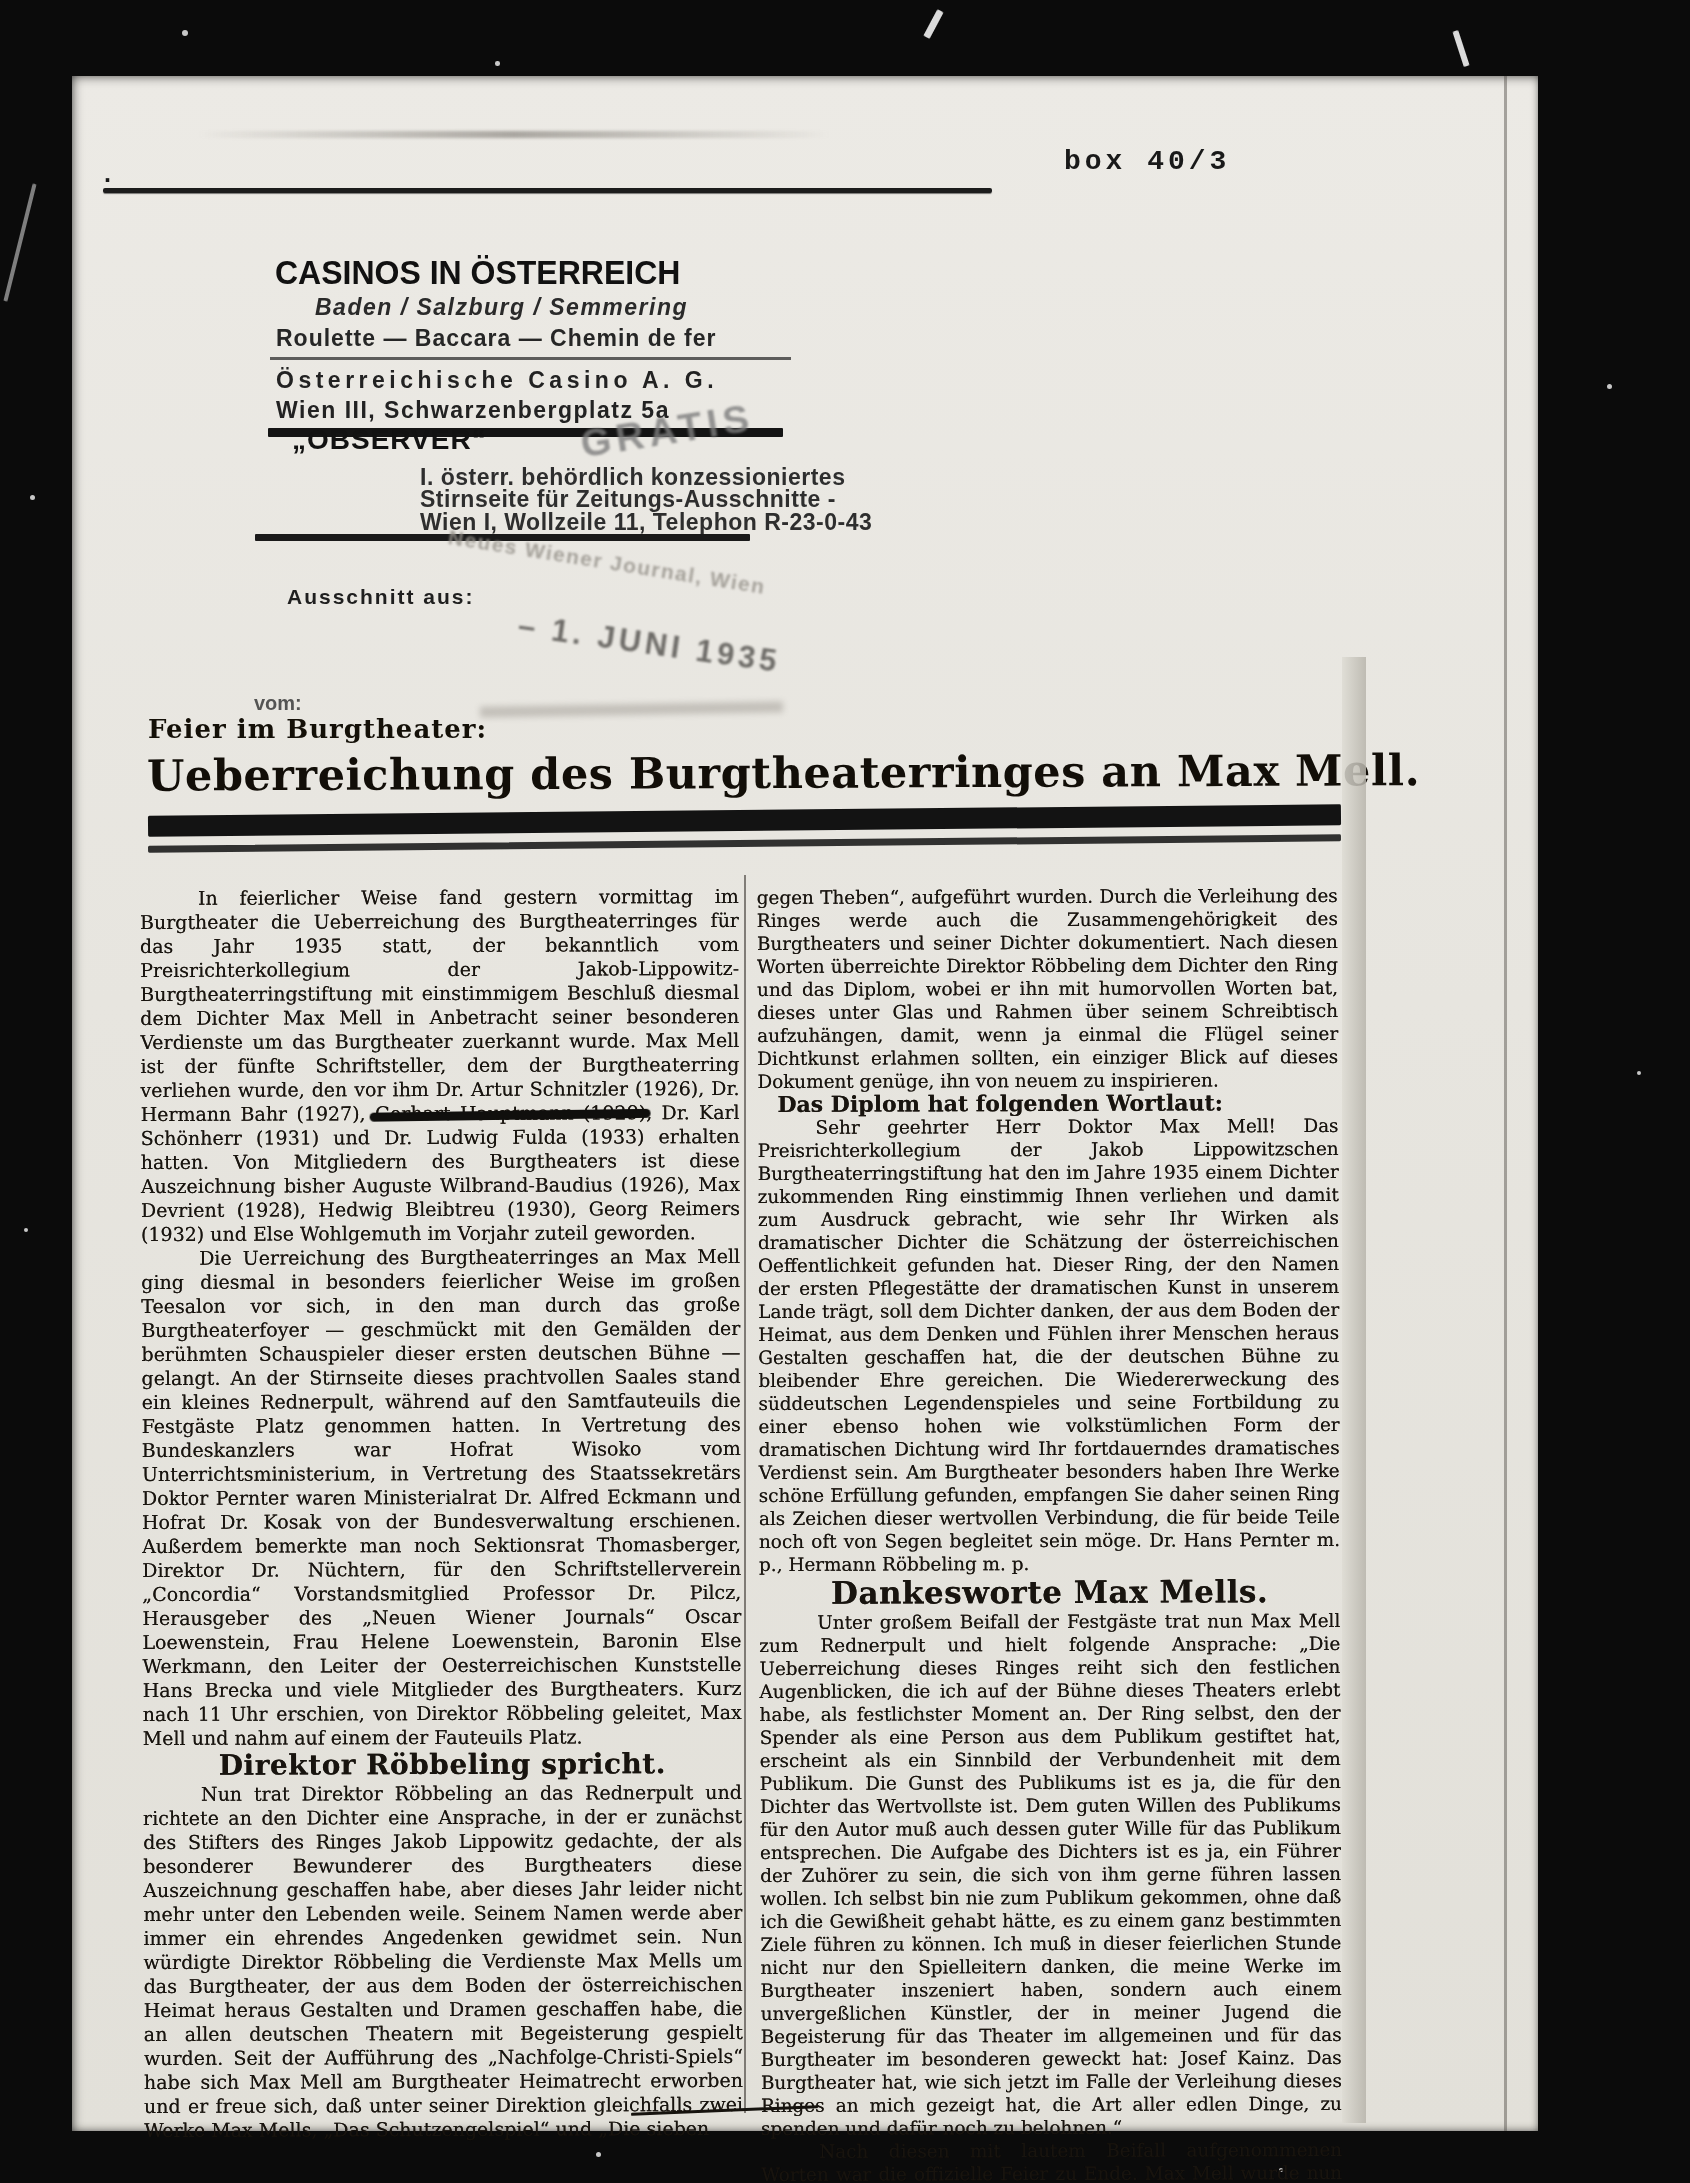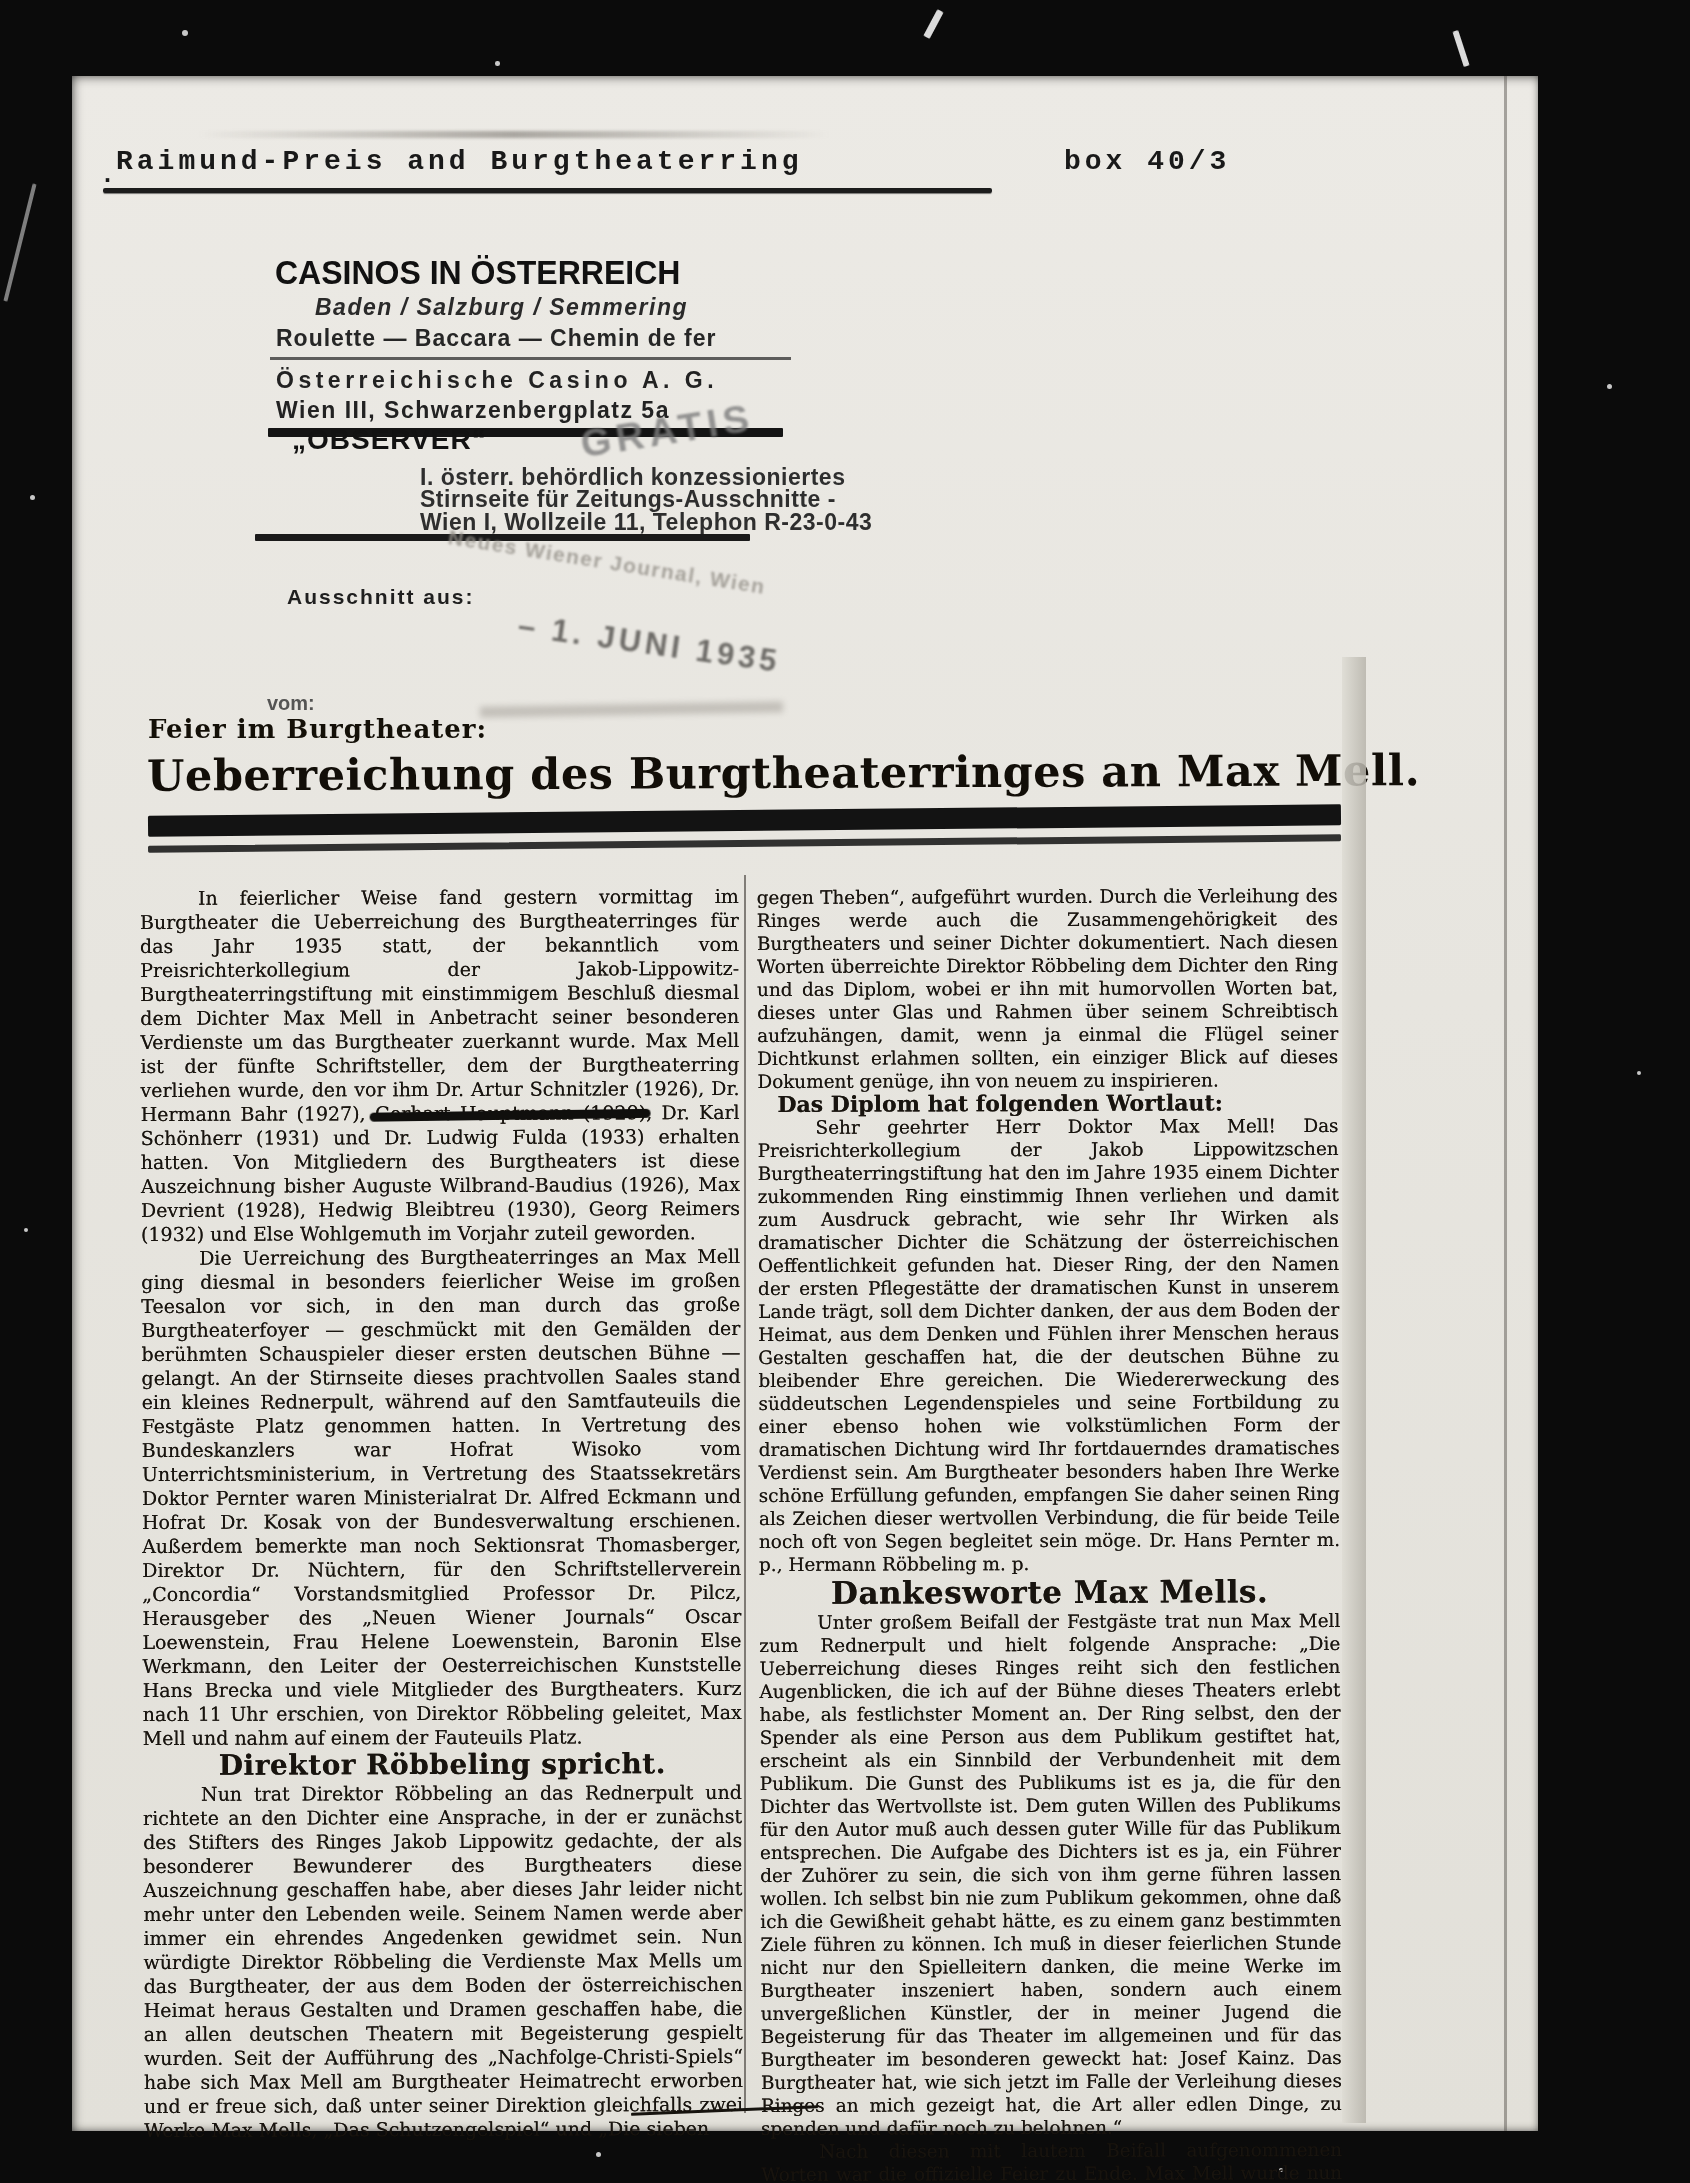--- a/index.html
+++ b/index.html
@@ -49,21 +49,21 @@
   .obs-line{position:absolute;left:348px;font-size:23px;font-weight:bold;color:#2e2e2e;letter-spacing:0.5px;}
   .obs-l1{top:388px;} .obs-l2{top:410px;} .obs-l3{top:433px;}
   .observer-bottom-rule{position:absolute;left:183px;top:458px;width:495px;height:6.6px;background:#1a1a1a;border-radius:1px;filter:blur(0.2px);}
 
   
   .ausschnitt-label{position:absolute;left:215px;top:509px;font-size:21px;font-weight:bold;color:#1f1f1f;letter-spacing:2px;}
   .journal-stamp{position:absolute;left:374px;top:479px;width:384px;font-size:21px;font-weight:bold;
         color:#9a968f;transform:rotate(9deg);filter:blur(1.3px);letter-spacing:1.5px;opacity:.85;}
   .date-stamp{position:absolute;left:445px;top:550px;font-size:31px;font-weight:bold;color:#6e6c68;
         transform:rotate(8deg);filter:blur(0.8px);letter-spacing:4px;}
-  .vom-label{position:absolute;left:182px;top:616px;font-size:20px;font-weight:bold;color:#3b3b3b;opacity:.85;margin-left:13px;}
+  .vom-label{position:absolute;left:182px;top:616px;font-size:20px;font-weight:bold;color:#3b3b3b;opacity:.85;}
 
   
   .kicker{position:absolute;left:76px;top:638px;font-size:26px;font-weight:bold;letter-spacing:1px;color:#141008;}
   .headline{position:absolute;left:75px;top:672px;width:1213px;font-size:43px;font-weight:bold;
         letter-spacing:0.5px;white-space:nowrap;color:#120e08;transform:rotate(-0.25deg);}
   .headline-bar-thick{position:absolute;left:76px;top:734px;width:1193px;height:21px;background:#131313;
         transform:rotate(-0.55deg);border-radius:1.5px;}
   .headline-bar-thin{position:absolute;left:76px;top:764px;width:1193px;height:7px;background:#1d1d1d;
         transform:rotate(-0.55deg);border-radius:1.5px;opacity:.9;}
 
@@ -102,21 +102,20 @@
   <div class="speck" style="left:1637px;top:1071px;width:4px;height:4px;"></div>
   <div class="speck" style="left:596px;top:2152px;width:5px;height:5px;"></div>
   <div class="speck" style="left:1279px;top:2168px;width:4px;height:4px;"></div>
   <div class="scratch" style="left:18px;top:182px;width:4px;height:121px;transform:rotate(14deg);opacity:.5;"></div>
 
   <div class="page">
     <div class="page-fold-line"></div>
     <div class="page-streak"></div>
 
     <span class="tw archive-dot">.</span>
-    <span class="tw archive-title">Raimund-Preis and Burgtheaterring</span>
     <span class="tw archive-box">box 40/3</span>
     <div class="archive-underline"></div>
 
     <div class="sans casino-title">CASINOS IN ÖSTERREICH</div>
     <div class="sans casino-line1">Baden / Salzburg / Semmering</div>
     <div class="sans casino-line2">Roulette — Baccara — Chemin de fer</div>
     <div class="casino-thin-rule"></div>
     <div class="sans casino-company">Österreichische Casino A. G.</div>
     <div class="sans casino-address">Wien III, Schwarzenbergplatz 5a</div>
     <div class="casino-thick-rule"></div>

